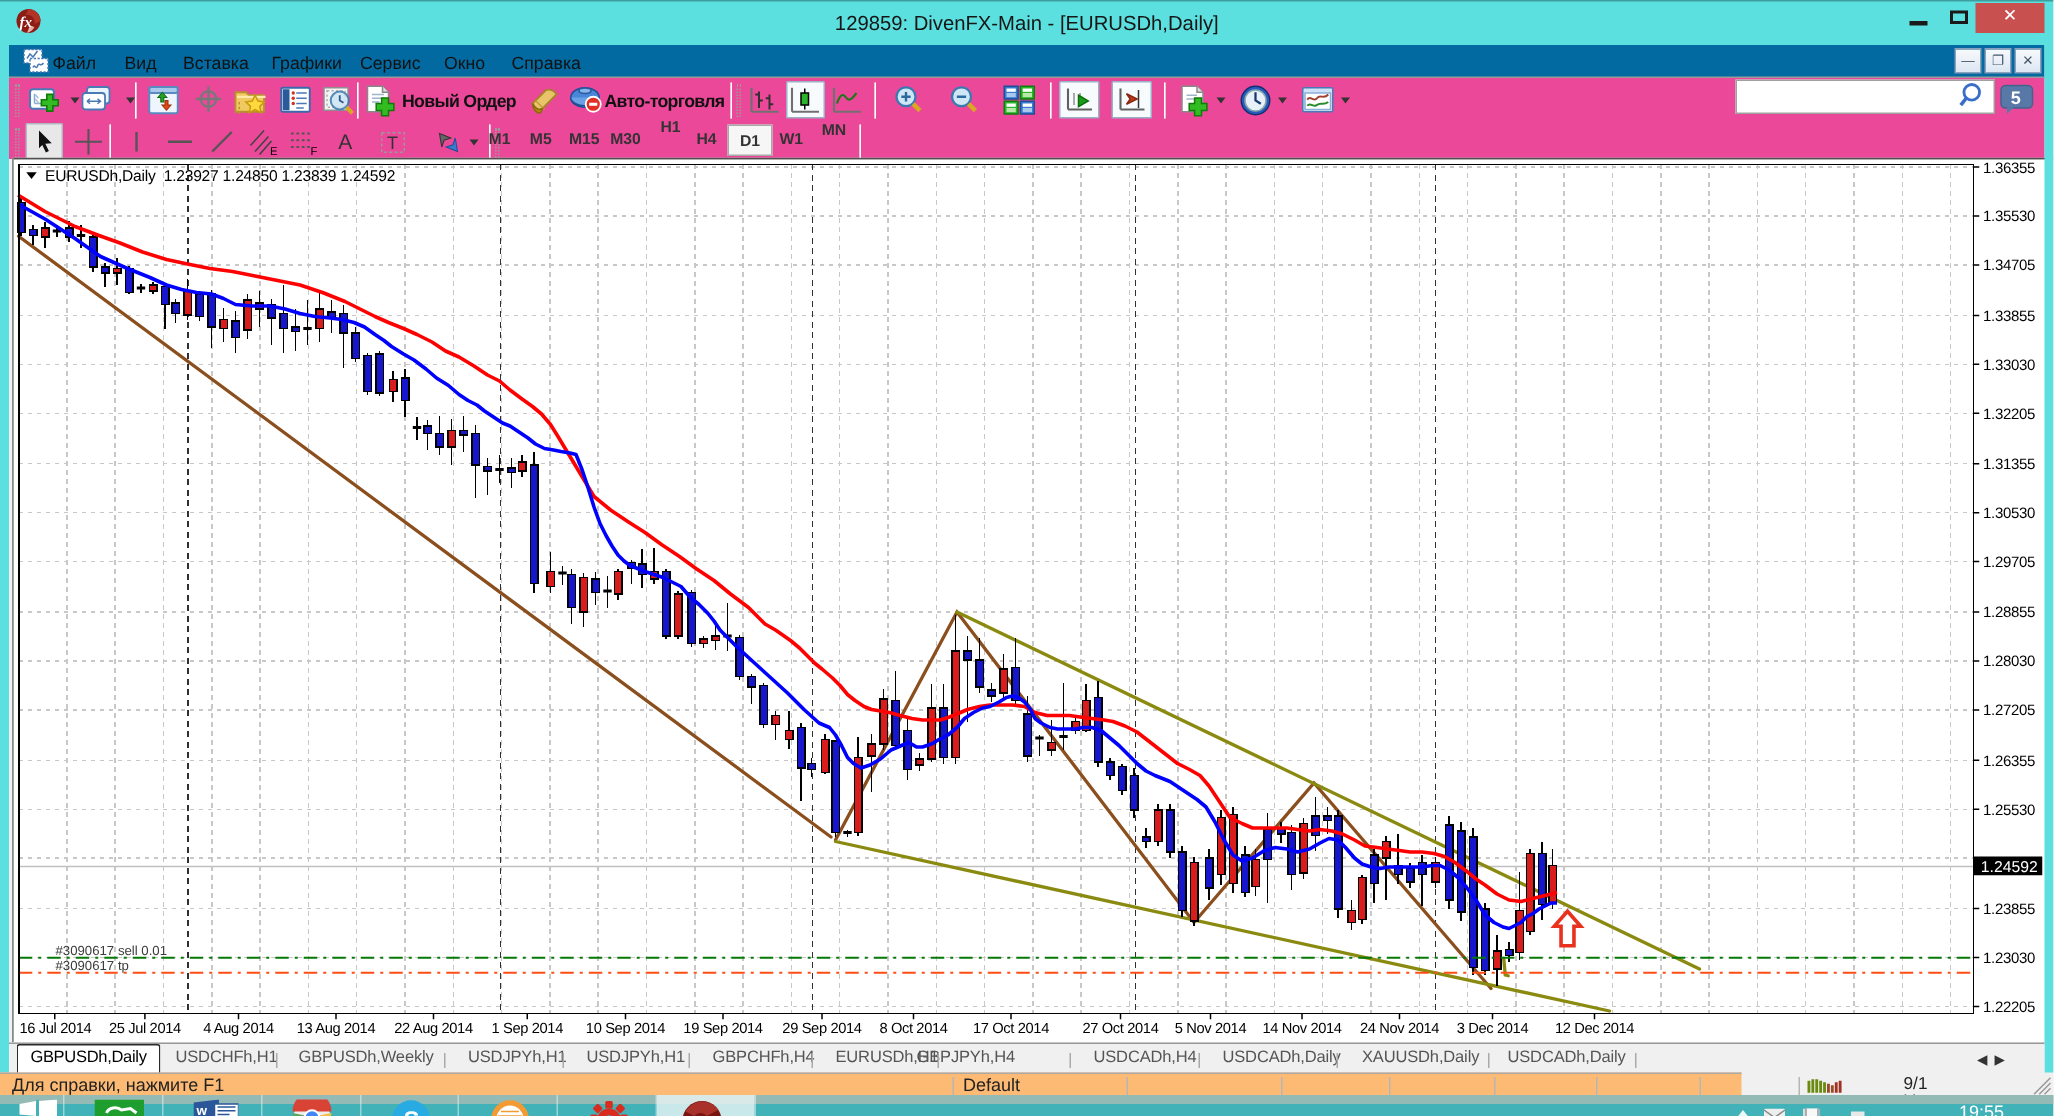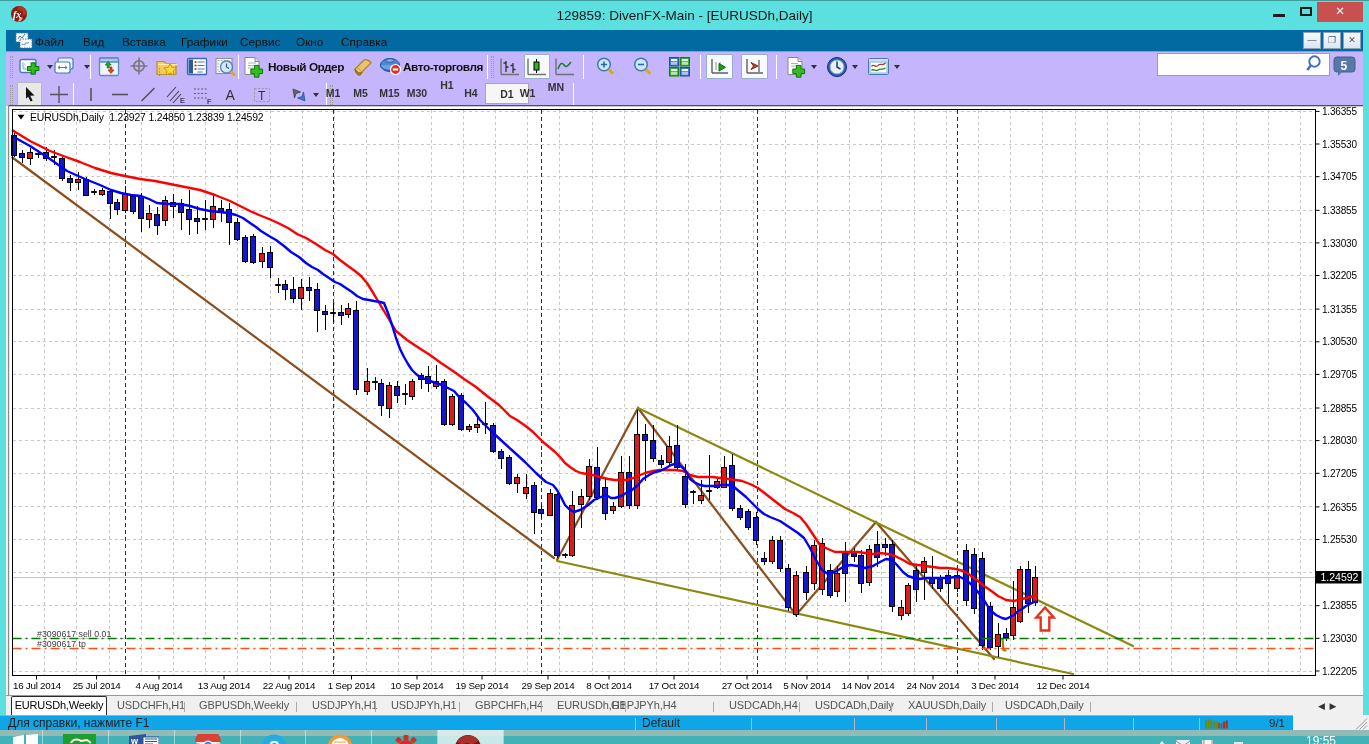--- a/index.html
+++ b/index.html
@@ -10,37 +10,37 @@
 #title-text{position:absolute;left:0;top:7px;width:100%;text-align:center;font-size:13.5px;color:#161616}
 #cap-min{position:absolute;left:1264px;top:0;width:29px;height:21px}
 #cap-min b{position:absolute;left:9px;top:13px;width:12px;height:3px;background:#1a1a1a}
 #cap-max{position:absolute;left:1293px;top:0;width:25px;height:21px}
 #cap-max b{position:absolute;left:7px;top:6px;width:12px;height:9px;border:2px solid #1a1a1a}
 #cap-close{position:absolute;left:1317px;top:1px;width:46px;height:20px;background:#c8504f;color:#fff;text-align:center;font-size:11.5px;line-height:19px}
 #menubar{position:absolute;left:6px;top:30px;width:1357px;height:22px;background:#0369a1;border-bottom:1px solid #9a9a9a}
 .menu{position:absolute;top:4.5px;font-size:11.8px;color:#111}
 #mdiico{position:absolute;left:9px;top:2px}
 .mdibtn{position:absolute;top:2px;width:18px;height:17px;background:linear-gradient(#f8fafc,#dce6f2);border:1px solid #8aa0bc;color:#44566e;font-size:9px;text-align:center;line-height:15px}
-#toolbars{position:absolute;left:6px;top:52px;width:1357px;height:54px;background:#c4b5fd}
+#toolbars{position:absolute;left:6px;top:52px;width:1357px;height:54px;background:#ec4899}
 .grip{position:absolute;width:3px;border-left:1px dotted #9a9a9a;border-right:1px dotted #9a9a9a;height:22px}
 .tbtn{position:absolute;height:25px;display:flex;align-items:center;justify-content:center}
 .tsep{position:absolute;width:1px;height:24px;background:#c0c0c0;border-right:1px solid #fff}
 .caret{display:inline-block;width:0;height:0;border-left:3.5px solid transparent;border-right:3.5px solid transparent;border-top:4px solid #333;margin-left:4px;vertical-align:middle}
 .tblabel{font-size:11.8px;color:#111;font-weight:700;letter-spacing:-0.45px}
 .boxed{border:1px solid #9ab0c8;background:#f8fbfd;border-radius:1px}
 .tfbtn{position:absolute;top:1px;height:21px;line-height:21px;text-align:center;font-size:10.5px;color:#333;font-weight:700;letter-spacing:0px}
 #searchbox{position:absolute;left:1151px;top:1px;width:173px;height:23px;background:#fff;border:1px solid #a0a0a0}
 #chartarea{position:absolute;left:8px;top:105px}
 #sideL{position:absolute;left:0;top:30px;width:6px;height:685px;background:#5cdfdf}
 #sideR{position:absolute;left:1363px;top:30px;width:6px;height:685px;background:#5cdfdf}
 #tabsbar{position:absolute;left:6px;top:695px;width:1357px;height:20px;background:#f0f0f0;border-top:1px solid #999;font-size:11px;color:#555}
 .tab{position:absolute;top:3px;height:17px;letter-spacing:-0.1px}
 .tabsepv{position:absolute;top:6px;width:1px;height:10px;background:#aaa}
 #tab-active{position:absolute;left:5px;top:0px;width:96px;height:20px;background:#fff;border:1px solid #2a2a2a;border-bottom:0;border-radius:2px 2px 0 0;color:#000;text-align:center;line-height:17px;font-size:11px;letter-spacing:-0.2px}
-#statusbar{position:absolute;left:0px;top:715px;width:1293px;height:15px;background:#0ea5e9;border-top:1px solid #aaa;font-size:12px;color:#222}
+#statusbar{position:absolute;left:0px;top:715px;width:1161px;height:15px;background:#fdba74;border-top:1px solid #aaa;font-size:12px;color:#222}
 .scell{position:absolute;top:2px;width:1px;height:12px;background:#b6b6b6}
 #taskbar{position:absolute;left:0;top:730px;width:1369px;height:14px;background:#41b2b8}
 #taskbar .lightband{position:absolute;left:0;top:0;width:1369px;height:6px;background:#93bab4}
 .tkico{position:absolute;top:2px}
 #clock{position:absolute;left:1306px;top:3.5px;color:#fff;font-size:12px}
 </style></head><body>
 <div id="win">
 <div id="titlebar">
 <span class="logo"><svg width="18" height="18" viewBox="0 0 18 18">
           <circle cx="9" cy="9" r="8" fill="#8c1c14"></circle>
@@ -327,21 +327,21 @@
         <span class="caret"></span>
       </div>
 <div class="tsep" style="left:320px;top:31px"></div>
 <div class="grip" style="left:324px;top:33px"></div>
 <div class="tfbtn" style="left:312.0px;top:31px;width:30px;">M1</div>
 <div class="tfbtn" style="left:339.5px;top:31px;width:30px;">M5</div>
 <div class="tfbtn" style="left:366.5px;top:31px;width:34px;">M15</div>
 <div class="tfbtn" style="left:394.0px;top:31px;width:34px;">M30</div>
 <div class="tfbtn" style="left:426.0px;top:23px;width:30px;">H1</div>
 <div class="tfbtn" style="left:450.0px;top:31px;width:30px;">H4</div>
-<div class="tfbtn" style="left:479.0px;top:31px;width:44px;background:#f6f6f6;border:1px solid #a8a8a8;">D1</div>
+<div class="tfbtn" style="left:479.0px;top:31px;width:30px;background:#f6f6f6;border:1px solid #a8a8a8;">D1</div>
 <div class="tfbtn" style="left:506.5px;top:31px;width:30px;">W1</div>
 <div class="tfbtn" style="left:535.0px;top:25px;width:30px;">MN</div>
 <div class="tsep" style="left:567px;top:31px"></div>
 </div>
 <div id="chartarea">
 <svg width="1361" height="590" viewBox="8 105 1361 590" font-family="Liberation Sans, sans-serif">
 <rect x="8" y="105" width="1361" height="590" fill="#ffffff"></rect>
 <rect x="8" y="105" width="1361" height="1.3" fill="#505050"></rect>
 <rect x="8" y="105" width="1.2" height="590" fill="#8a8a8a"></rect>
 <path d="M44.6 109.5V675.5 M76.8 109.5V675.5 M109.0 109.5V675.5 M141.2 109.5V675.5 M173.4 109.5V675.5 M205.6 109.5V675.5 M237.8 109.5V675.5 M270.0 109.5V675.5 M302.2 109.5V675.5 M334.4 109.5V675.5 M366.6 109.5V675.5 M398.8 109.5V675.5 M431.0 109.5V675.5 M463.2 109.5V675.5 M495.4 109.5V675.5 M527.6 109.5V675.5 M559.8 109.5V675.5 M592.0 109.5V675.5 M624.2 109.5V675.5 M656.4 109.5V675.5 M688.6 109.5V675.5 M720.8 109.5V675.5 M753.0 109.5V675.5 M785.2 109.5V675.5 M817.4 109.5V675.5 M849.6 109.5V675.5 M881.8 109.5V675.5 M914.0 109.5V675.5 M946.2 109.5V675.5 M978.4 109.5V675.5 M1010.6 109.5V675.5 M1042.8 109.5V675.5 M1075.0 109.5V675.5 M1107.2 109.5V675.5 M1139.4 109.5V675.5 M1171.6 109.5V675.5 M1203.8 109.5V675.5 M1236.0 109.5V675.5 M1268.2 109.5V675.5 M1300.4 109.5V675.5 M12.5 111.4H1315.5 M12.5 144.0H1315.5 M12.5 176.7H1315.5 M12.5 210.3H1315.5 M12.5 242.9H1315.5 M12.5 275.5H1315.5 M12.5 309.1H1315.5 M12.5 341.8H1315.5 M12.5 374.4H1315.5 M12.5 408.0H1315.5 M12.5 440.6H1315.5 M12.5 473.3H1315.5 M12.5 506.9H1315.5 M12.5 539.5H1315.5 M12.5 572.1H1315.5 M12.5 605.7H1315.5 M12.5 638.3H1315.5 M12.5 671.0H1315.5" stroke="#c8c8c8" stroke-width="1" fill="none" stroke-dasharray="3,3" shape-rendering="crispEdges"></path>
@@ -427,21 +427,21 @@
 <div class="tabsepv" style="left:369px"></div>
 <div class="tabsepv" style="left:453px"></div>
 <div class="tabsepv" style="left:535px"></div>
 <div class="tabsepv" style="left:619px"></div>
 <div class="tabsepv" style="left:707px"></div>
 <div class="tabsepv" style="left:793px"></div>
 <div class="tabsepv" style="left:885px"></div>
 <div class="tabsepv" style="left:986px"></div>
 <div class="tabsepv" style="left:1084px"></div>
 <div class="tab" style="left:1312px;color:#333;font-size:9px;top:5px">◀&nbsp;&nbsp;▶</div>
-<div id="tab-active">EURUSDh,Weekly</div>
+<div id="tab-active">GBPUSDh,Daily</div>
 </div>
 <div id="statusbar">
 <div style="position:absolute;left:8px;top:0px">Для справки, нажмите F1</div>
 <div style="position:absolute;left:642px;top:0px">Default</div>
 <div class="scell" style="left:635px"></div>
 <div class="scell" style="left:751px"></div>
 <div class="scell" style="left:854px"></div>
 <div class="scell" style="left:926px"></div>
 <div class="scell" style="left:996px"></div>
 <div class="scell" style="left:1064px"></div>

